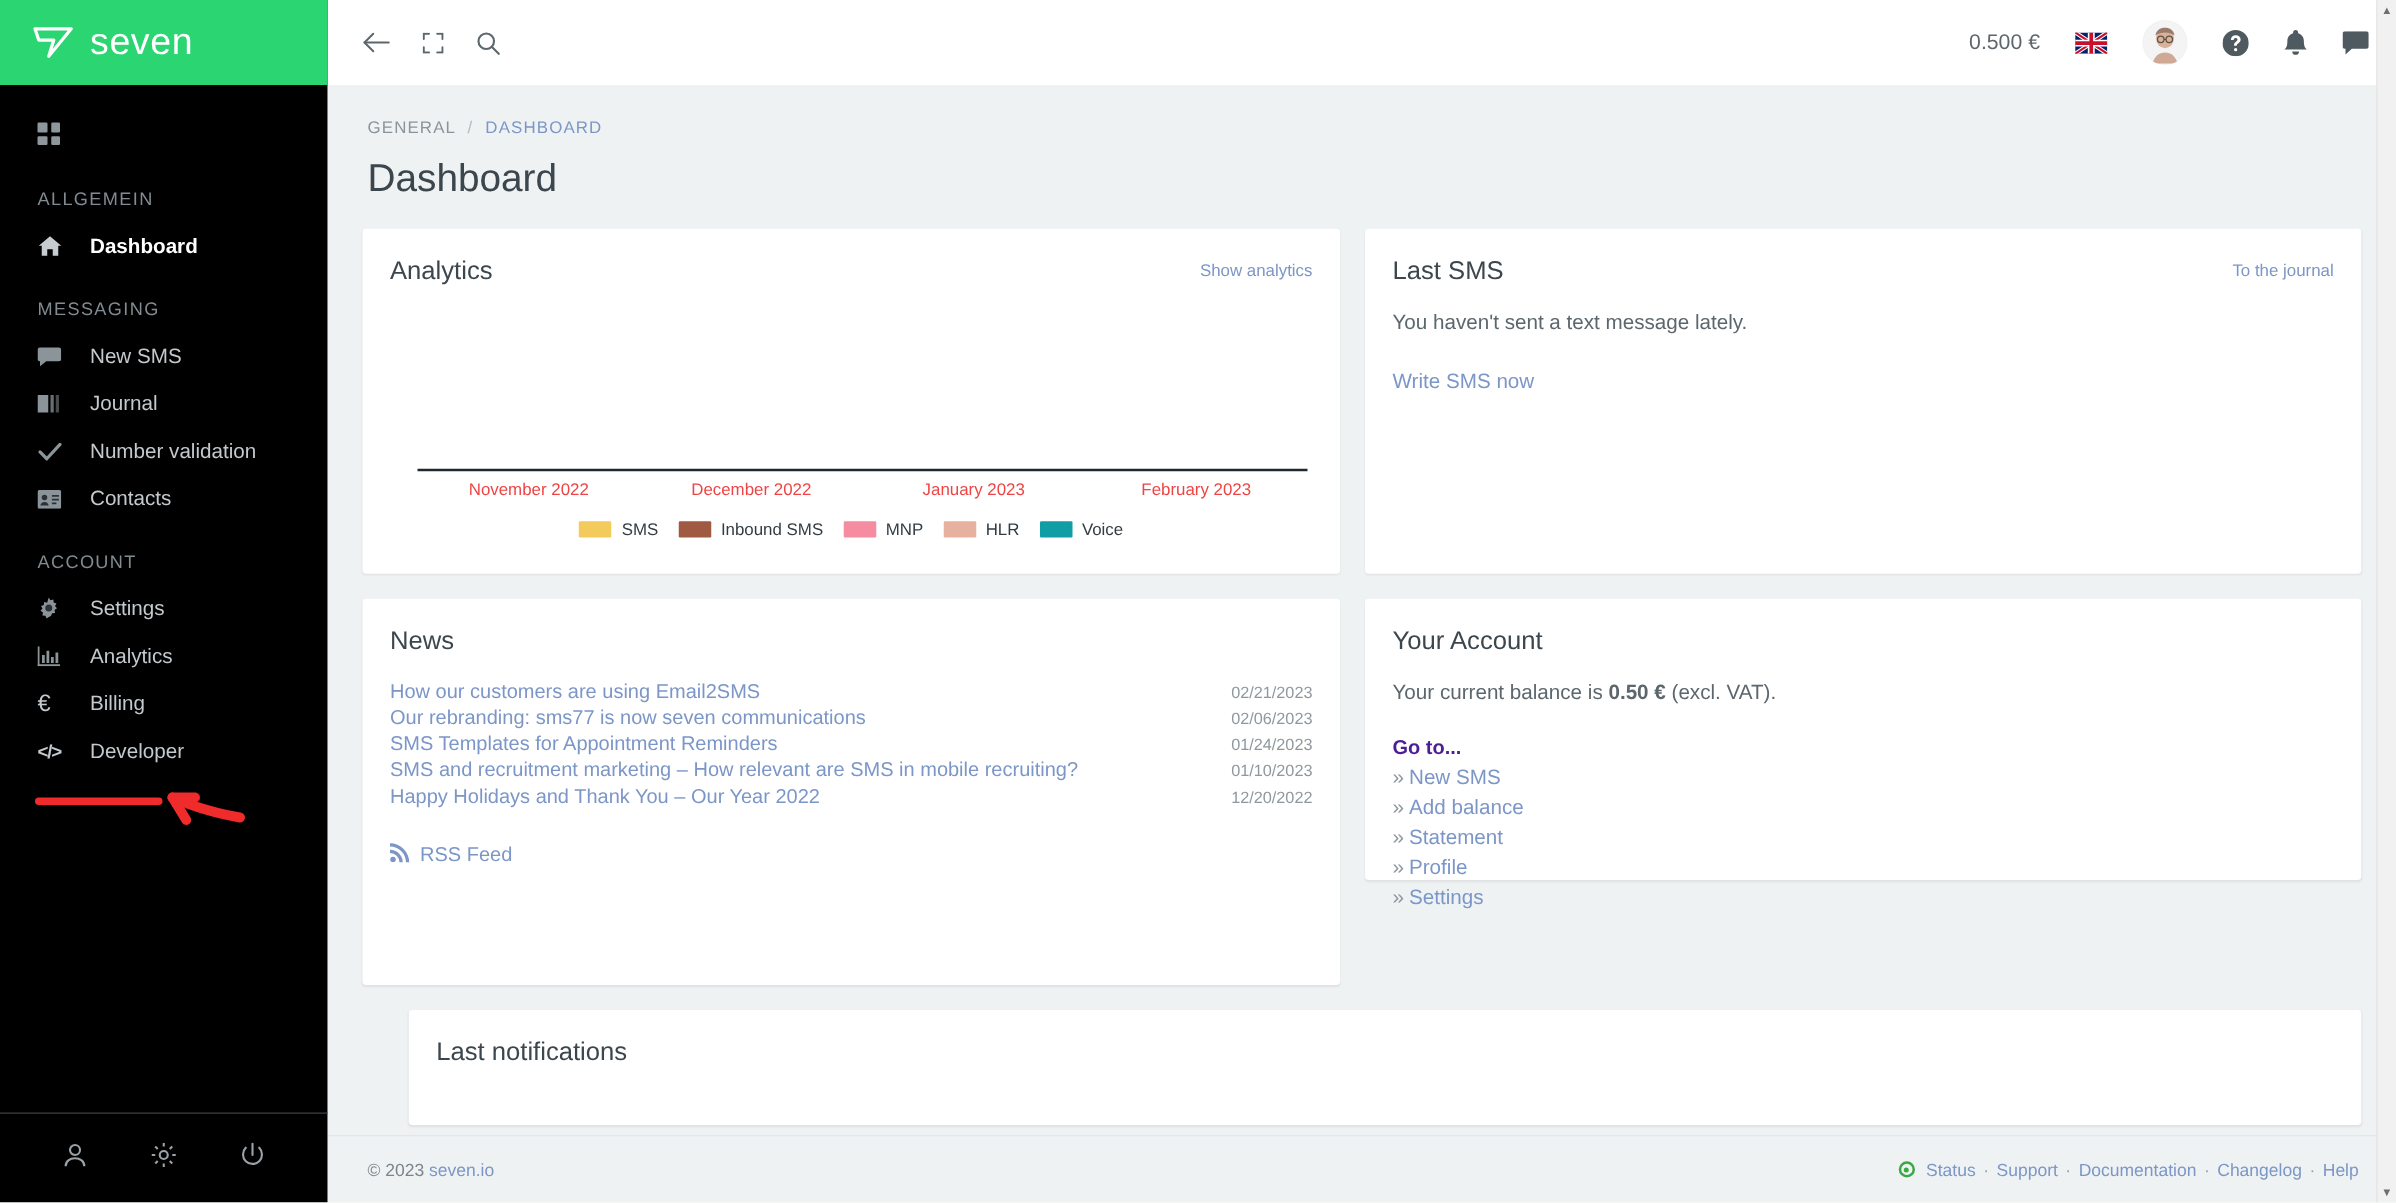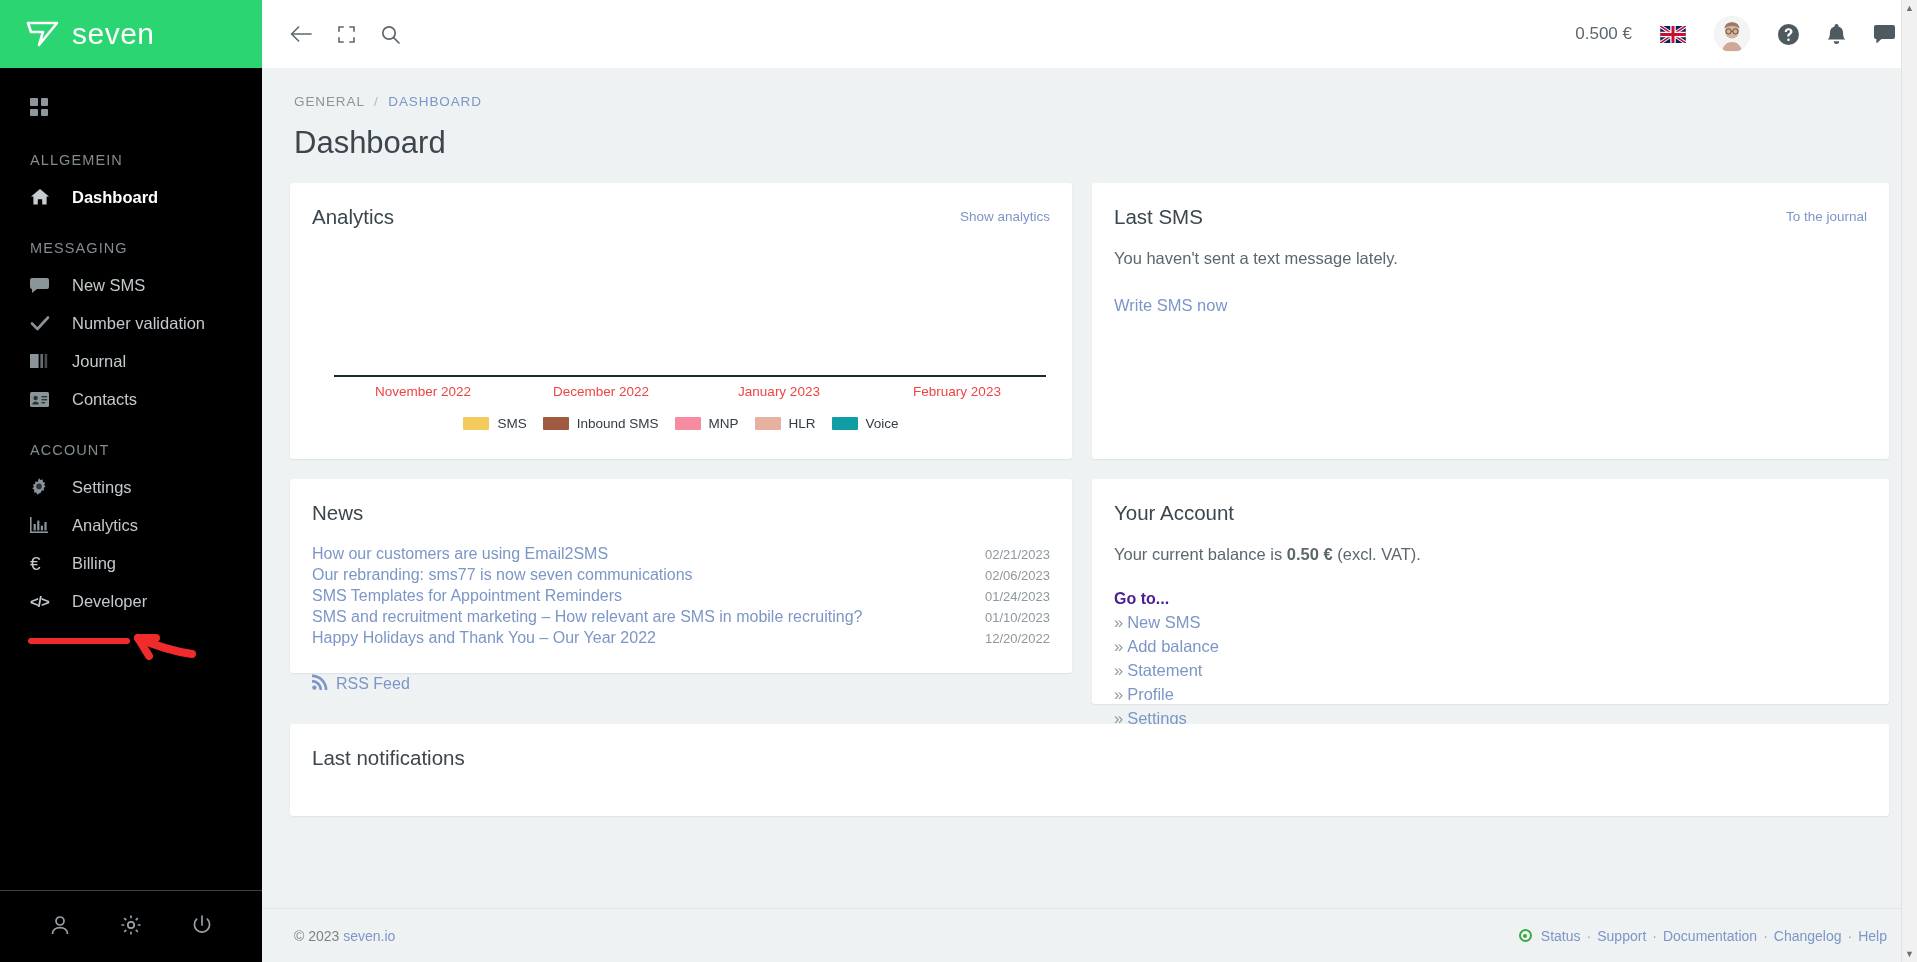--- a/index.html
+++ b/index.html
@@ -137,38 +137,38 @@
   .lg { display: flex; align-items: center; gap: 8px; text-align: center; }
   .lg-sw { width: 26px; height: 13px; border-radius: 1px; display: block; }
   .lg-tx { font-size: 13.5px; color: #333c42; }
 
   
   .card-lastsms { flex: 1 1 auto; height: 276px; }
   .body-text { font-size: 16.5px; color: #5c676d; padding-top: 20px; }
   .body-link { display: inline-block; font-size: 16.5px; color: #7b96c7; text-decoration: none; padding-top: 28px; cursor: pointer;}
 
   
-  .card-news { flex: 0 0 782px; height: 194px; }
+  .card-news { flex: 0 0 782px; height: 309px; }
   .news-list { padding-top: 18px; }
   .news-row { display: flex; align-items: baseline; justify-content: space-between; padding: 1.5px 0; gap: 20px;}
   .news-title { font-size: 16px; color: #7b96c7; text-decoration: none; cursor: pointer; }
   .news-date { font-size: 13px; color: #8e989e; white-space: nowrap; }
   .rss { display: flex; align-items: center; gap: 8px; padding-top: 26px; }
   .rss-link { font-size: 16px; color: #7b96c7; text-decoration: none; cursor: pointer; }
 
   
   .card-account { flex: 1 1 auto; height: 225px; }
   .goto-head { font-size: 16px; color: #4c1d95; font-weight: 700; padding-top: 26px; }
   .goto-list { padding-top: 2px; }
   .goto-row { font-size: 16.5px; padding: 2.5px 0; }
   .goto-chev { color: #8e989e; padding-right: 4px; }
   .goto-link { color: #7b96c7; text-decoration: none; cursor: pointer; }
 
   
-  .card-notif { flex: 1 1 auto; height: 92px; }
+  .card-notif { flex: 1 1 auto; height: 92px; margin-left: 37px; }
 
   
   .footer {
     height: 54px; flex: 0 0 54px; display: flex; align-items: center;
     padding: 0 30px 0 32px; border-top: 1px solid #e2e7e9; background: #eff2f3;
   }
   .footer-left { font-size: 14px; color: #7a858b; }
   .footer-left a { color: #7b96c7; text-decoration: none; }
   .footer-right { margin-left: auto; display: flex; align-items: center; gap: 6px; font-size: 14px; color: #9aa4aa; }
   .footer-right a { color: #7b96c7; text-decoration: none; }
@@ -231,35 +231,35 @@
       <div class="sb-item">
         <span class="sb-ico">
           <svg width="19" height="17" viewBox="0 0 19 17" fill="currentColor">
               <path d="M2 1h15a2 2 0 0 1 2 2v7a2 2 0 0 1-2 2H7l-5 4v-4H2a2 2 0 0 1-2-2V3a2 2 0 0 1 2-2z"></path>
             </svg>
         </span>
         <span>New SMS</span>
       </div>
       <div class="sb-item">
         <span class="sb-ico">
-          <svg width="20" height="16" viewBox="0 0 20 16" fill="none" stroke="currentColor" stroke-width="2.6" stroke-linecap="round" stroke-linejoin="round">
-              <path d="M2 8.5 L7.4 14 L18 2.5"></path>
-            </svg>
-        </span>
-        <span>Number validation</span>
-      </div>
-      <div class="sb-item">
-        <span class="sb-ico">
           <svg width="19" height="16" viewBox="0 0 19 16" fill="currentColor">
               <path d="M0 1h8.6v14H0z"></path>
               <path d="M10.4 1h2.6v14h-2.6z" opacity=".75"></path>
               <path d="M14.6 1h2.6v14h-2.6z" opacity=".5"></path>
             </svg>
         </span>
         <span>Journal</span>
+      </div>
+      <div class="sb-item">
+        <span class="sb-ico">
+          <svg width="20" height="16" viewBox="0 0 20 16" fill="none" stroke="currentColor" stroke-width="2.6" stroke-linecap="round" stroke-linejoin="round">
+              <path d="M2 8.5 L7.4 14 L18 2.5"></path>
+            </svg>
+        </span>
+        <span>Number validation</span>
       </div>
       <div class="sb-item">
         <span class="sb-ico">
           <svg width="19" height="15" viewBox="0 0 19 15" fill="currentColor">
               <rect x="0" y="0" width="19" height="15" rx="1.5"></rect>
               <circle cx="5.6" cy="6" r="2.2" fill="#2b3338"></circle>
               <path d="M2.2 12.4c.5-2 1.8-2.8 3.4-2.8s2.9.8 3.4 2.8z" fill="#2b3338"></path>
               <rect x="11.5" y="4" width="5.6" height="1.4" fill="#2b3338"></rect>
               <rect x="11.5" y="7" width="5.6" height="1.4" fill="#2b3338"></rect>
               <rect x="11.5" y="10" width="3.6" height="1.4" fill="#2b3338"></rect>

